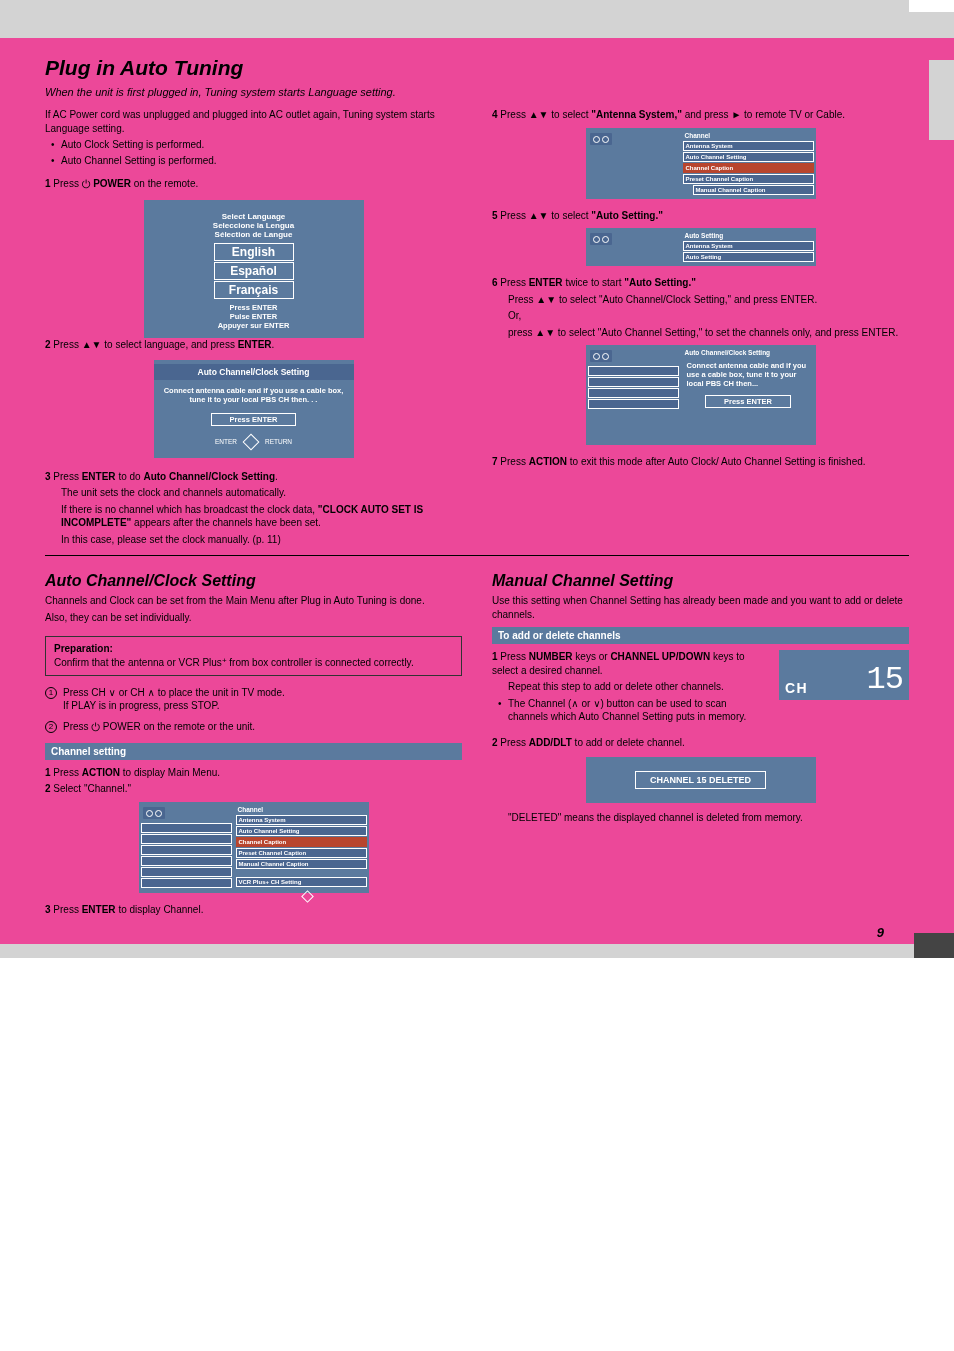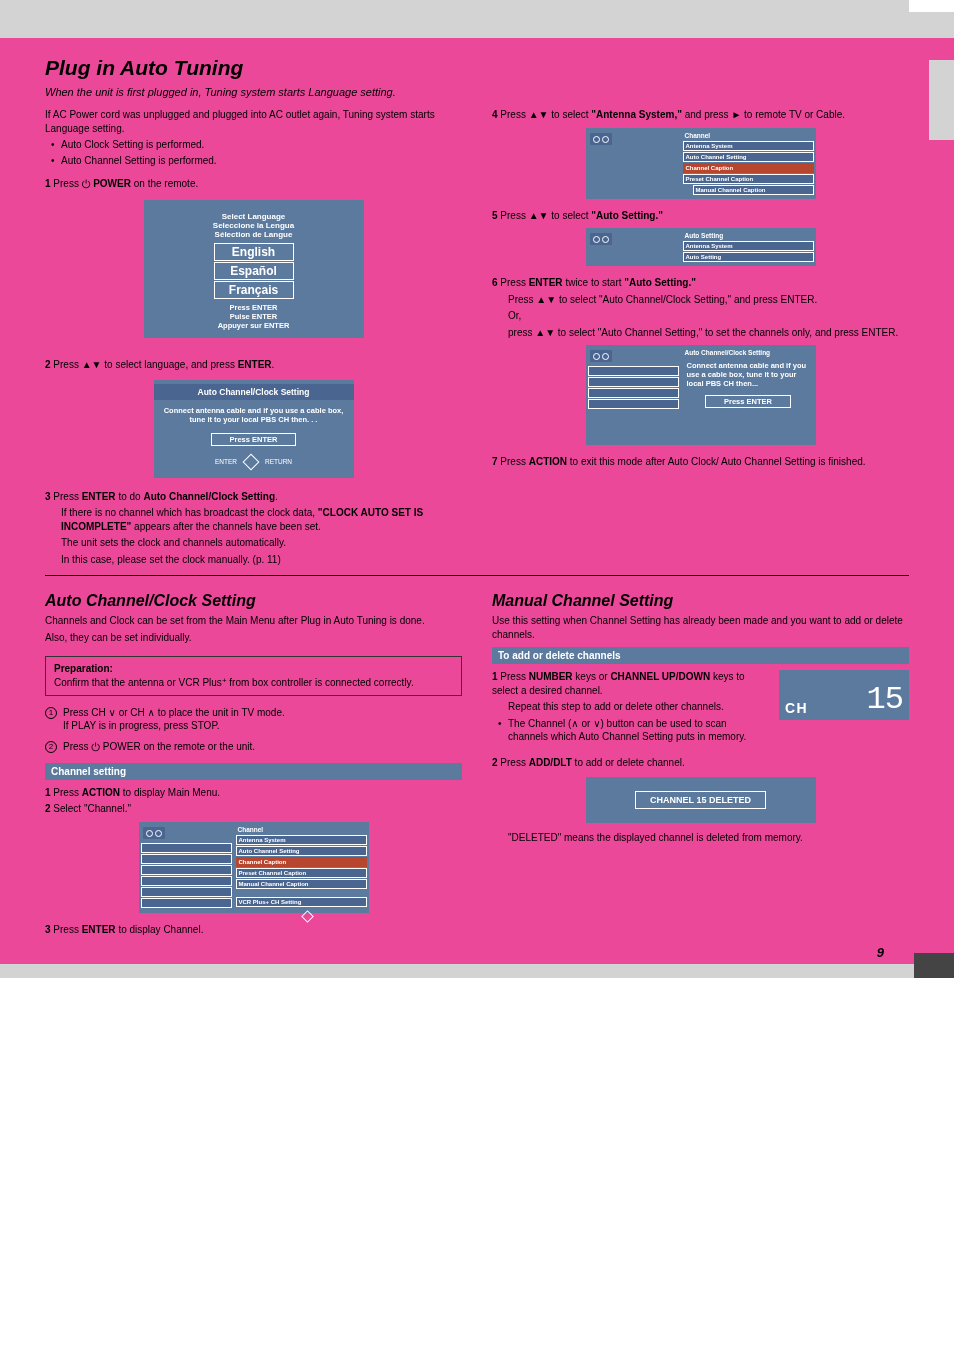--- a/index.html
+++ b/index.html
@@ -9,21 +9,21 @@
 .top-bar::after { content: ''; position: absolute; right: 0; top: 0; width: 45px; height: 12px; background: #fff; }
 .title { font-size: 21px; font-weight: bold; font-style: italic; margin-bottom: 6px; }
 .subtitle { font-size: 11px; font-style: italic; margin-bottom: 10px; }
 .two-col { display: flex; gap: 30px; }
 .col { flex: 1; min-width: 0; }
 .body-text { font-size: 10px; line-height: 1.35; margin-bottom: 3px; }
 .body-text.indent { padding-left: 16px; }
 .bullet { font-size: 10px; line-height: 1.35; padding-left: 16px; position: relative; margin-bottom: 2px; }
 .bullet::before { content: '•'; position: absolute; left: 6px; }
 .step-label { font-weight: bold; }
-.osd-box { background: #5b7a9e; color: #fff; width: 220px; margin: 8px auto 20px auto; font-size: 8px; text-align: center; padding: 0 0 6px 0; }
+.osd-box { background: #5b7a9e; color: #fff; width: 220px; margin: 8px auto 0 auto; font-size: 8px; text-align: center; padding: 0 0 6px 0; }
 .osd-box2 { background: #5b7a9e; color: #fff; width: 200px; margin: 8px auto 12px auto; font-size: 7.5px; text-align: center; padding: 4px 0 6px 0; position: relative; }
 .osd-header { background: #4a6690; font-weight: bold; padding: 3px 2px; font-size: 8.5px; }
 .osd-lang { padding: 6px 0 3px 0; font-weight: bold; font-size: 8px; line-height: 1.15; }
 .osd-item { display: block; border: 1px solid #fff; width: 80px; margin: 1px auto; padding: 1px; font-weight: bold; font-size: 12px; }
 .osd-footer { padding: 4px 0 2px 0; font-weight: bold; font-size: 7.5px; line-height: 1.15; }
 .osd-conn { padding: 6px 10px; font-weight: bold; font-size: 7.5px; line-height: 1.2; }
 .osd-btn { display: inline-block; border: 1px solid #fff; padding: 1px 18px; margin: 3px auto; font-weight: bold; font-size: 7.5px; }
 .osd-enter-row { display: flex; align-items: center; justify-content: center; gap: 4px; padding: 3px 0 0 0; font-size: 6.5px; }
 .enter-icon { width: 20px; height: 20px; position: relative; }
 .enter-diamond { width: 12px; height: 12px; border: 1px solid #fff; transform: rotate(45deg); position: absolute; top: 4px; left: 4px; }
@@ -118,26 +118,26 @@
         </div>
       </div>
 
       <div class="body-text">
         <span class="step-label">3</span>
         <span>Press </span>
         <b>ENTER</b>
         <span> to do </span>
         <b>Auto Channel/Clock Setting</b><span>.</span>
       </div>
+      <div class="body-text indent">The unit sets the clock and channels automatically.</div>
       <div class="body-text indent">
         <span>If there is no channel which has broadcast the clock data, </span>
         <b>"CLOCK AUTO SET IS INCOMPLETE"</b>
         <span> appears after the channels have been set.</span>
       </div>
-      <div class="body-text indent">The unit sets the clock and channels automatically.</div>
       <div class="body-text indent">In this case, please set the clock manually. (p. 11)</div>
     </div>
 
     <div class="col">
       <div class="body-text">
         <span class="step-label">4</span>
         <span>Press ▲▼ to select </span>
         <b>"Antenna System,"</b>
         <span> and press ► to remote TV or Cable.</span>
       </div>

